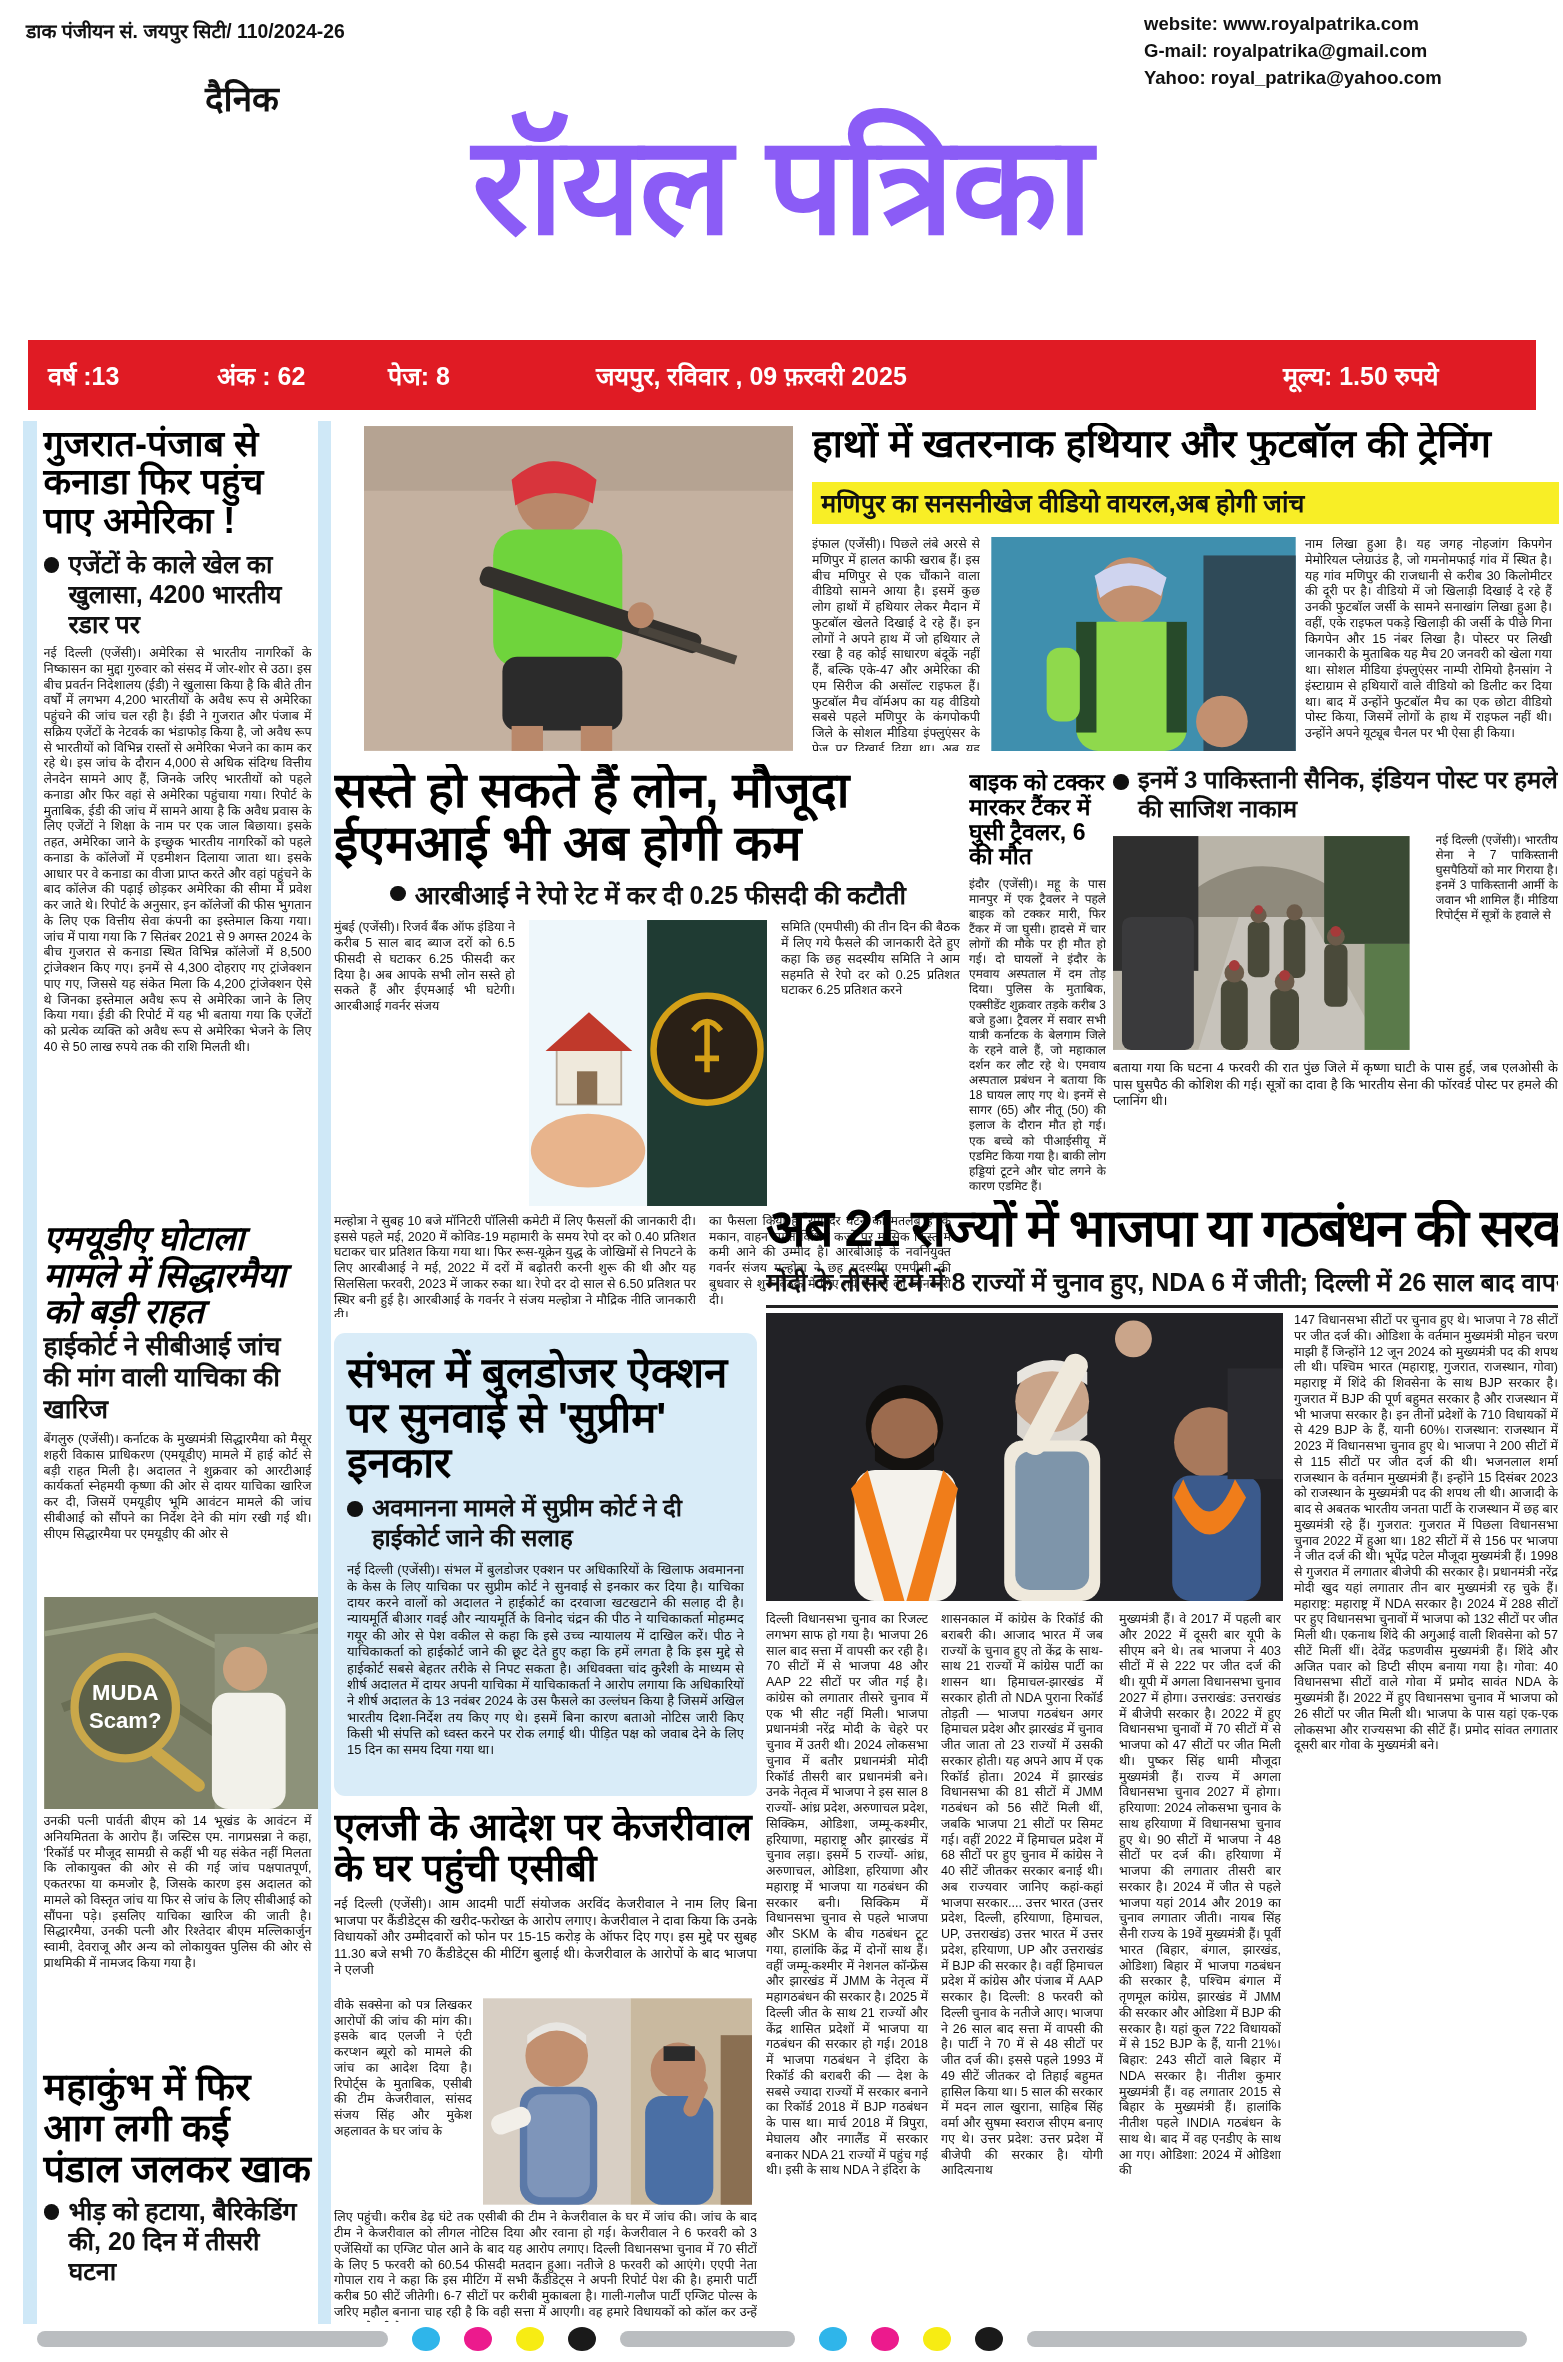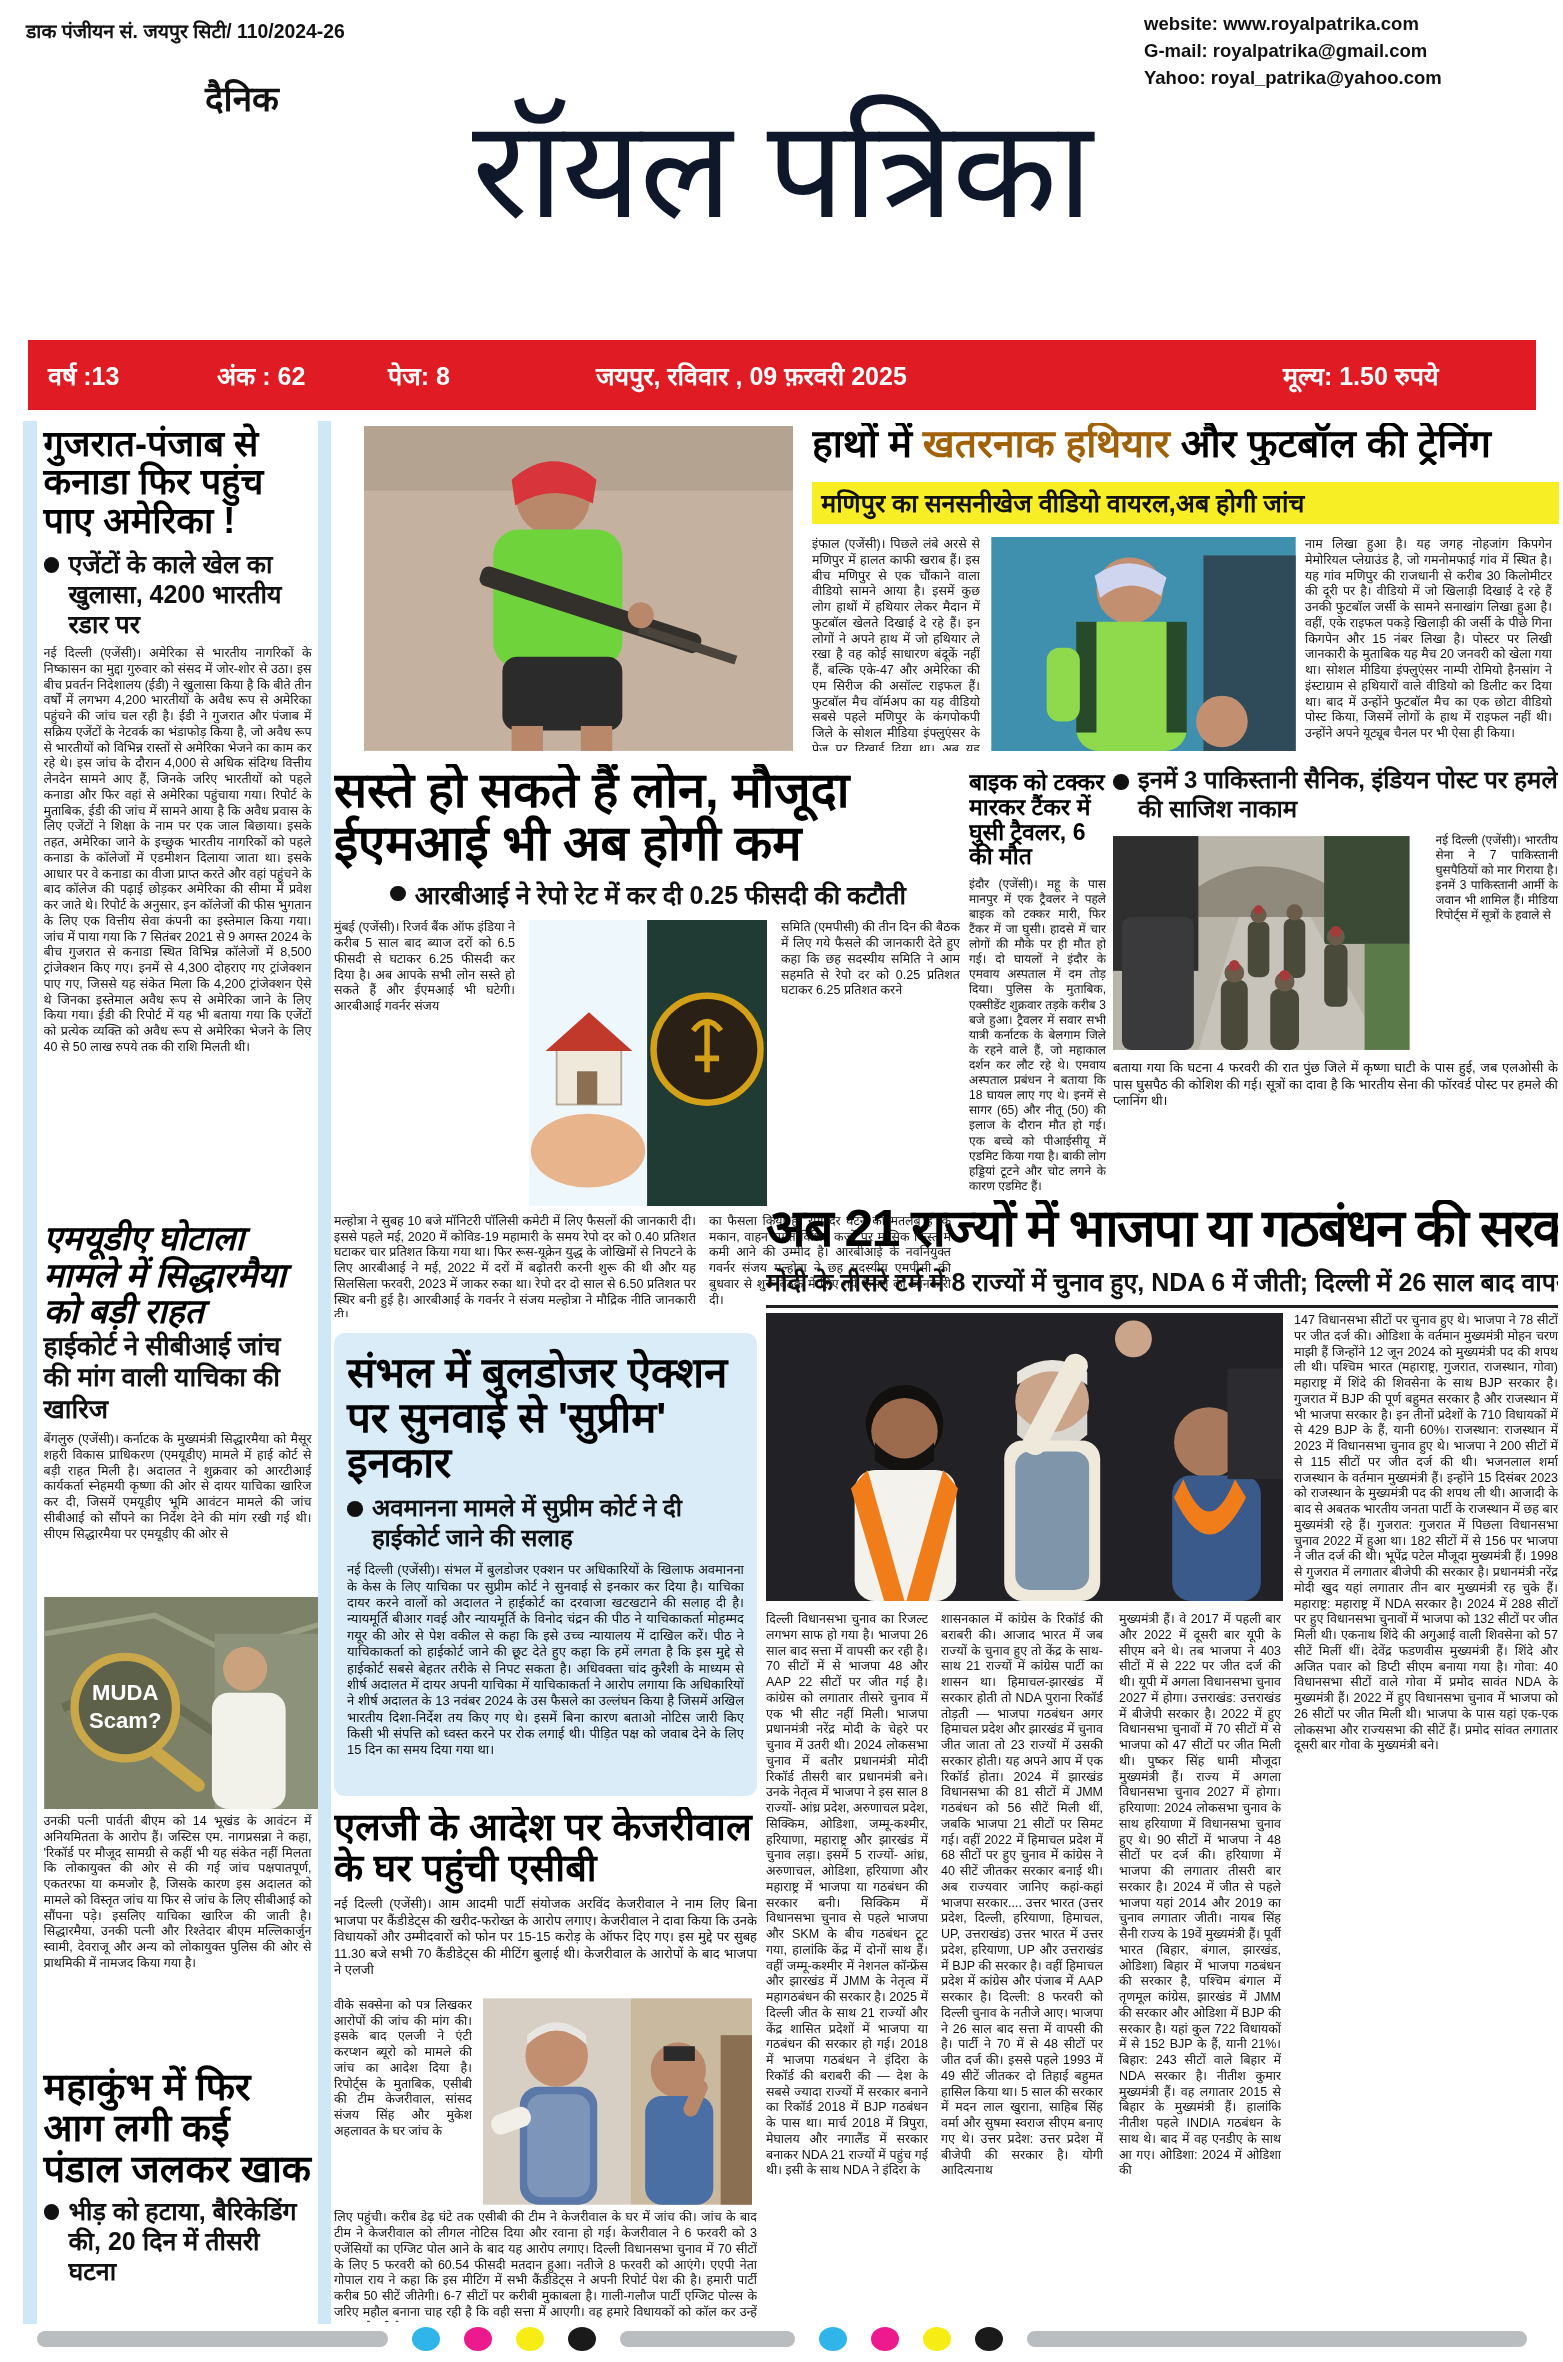--- a/index.html
+++ b/index.html
@@ -4,22 +4,22 @@
 <style>
   html,body{margin:0;padding:0;background:#e8e8e8;}
   .page{position:relative;width:1563px;height:2363px;background:#ffffff;margin:0 auto;overflow:hidden;
         font-family:"Liberation Sans","DejaVu Sans",sans-serif;color:#111;}
   .abs{position:absolute;}
   .bold{font-weight:700;}
   
   .postal{left:26px;top:16.6px;font-size:19.4px;font-weight:700;}
   .contacts{left:1144px;top:11px;font-size:18.5px;font-weight:700;line-height:1.45;}
   .daily{left:205px;top:74px;font-size:35px;font-weight:800;}
-  .masthead{left:0;top:40px;width:100%;text-align:center;font-size:137px;font-weight:400;
-            letter-spacing:-1.8px;line-height:1.9;color:#0f172a;}
+  .masthead{left:0;top:56px;width:100%;text-align:center;font-size:137px;font-weight:700;
+            letter-spacing:-1.8px;line-height:1.9;color:#8b5cf6;}
   .redbar{left:28px;top:340px;width:1508px;height:70px;background:#e01b24;color:#fff;}
   .redbar span{position:absolute;top:50%;transform:translateY(-50%);font-size:25px;font-weight:700;white-space:nowrap;}
   .rb-year{left:20px;} .rb-issue{left:189px;} .rb-page{left:360px;} .rb-date{left:568px;} .rb-price{left:1255px;}
   
   .kicker{display:flex;gap:9.2px;align-items:flex-start;font-weight:700;}
   .dot{width:15.7px;height:15.7px;border-radius:50%;background:#111;flex:0 0 auto;margin-top:8.3px;}
   .body-txt{font-size:12.5px;line-height:1.26;text-align:justify;overflow:hidden;}
   .hl{font-weight:800;line-height:1.08;color:#000;}
   .center{text-align:left;}
   .nowrap{white-space:nowrap;overflow:hidden;}
@@ -108,21 +108,21 @@
       <path d="M160 58 Q205 18 252 58 L248 84 Q205 60 164 86 Z" fill="#d8343c"></path>
       <rect x="140" y="112" width="140" height="150" rx="28" fill="#6fd43c"></rect>
       <rect x="150" y="250" width="130" height="80" rx="16" fill="#2b2b2b"></rect>
       <rect x="160" y="325" width="34" height="27" fill="#b9886a"></rect>
       <rect x="235" y="325" width="34" height="27" fill="#b9886a"></rect>
       <rect x="130" y="150" width="250" height="22" rx="8" transform="rotate(18 130 150)" fill="#33302c"></rect>
       <rect x="300" y="215" width="110" height="10" transform="rotate(18 300 215)" fill="#4a443c"></rect>
       <circle cx="300" cy="205" r="14" fill="#b9886a"></circle>
     </svg>
     <div class="abs hl nowrap" style="left:478px;top:5.5px;width:746px;font-size:39px;">
-      <span>हाथों में </span><span style="color:#a16207;">खतरनाक हथियार</span><span> और फुटबॉल की ट्रेनिंग</span>
+      <span>हाथों में </span><span style="color:#000000;">खतरनाक हथियार</span><span> और फुटबॉल की ट्रेनिंग</span>
     </div>
     <div class="abs ystrip" style="left:478px;top:65px;width:738px;">मणिपुर का सनसनीखेज वीडियो वायरल,अब होगी जांच</div>
     <div class="abs body-txt" style="left:478px;top:120px;width:168px;height:214px;">इंफाल (एजेंसी)। पिछले लंबे अरसे से मणिपुर में हालत काफी खराब हैं। इस बीच मणिपुर से एक चौंकाने वाला वीडियो सामने आया है। इसमें कुछ लोग हाथों में हथियार लेकर मैदान में फुटबॉल खेलते दिखाई दे रहे हैं। इन लोगों ने अपने हाथ में जो हथियार ले रखा है वह कोई साधारण बंदूकें नहीं हैं, बल्कि एके-47 और अमेरिका की एम सिरीज की असॉल्ट राइफल हैं। फुटबॉल मैच वॉर्मअप का यह वीडियो सबसे पहले मणिपुर के कंगपोकपी जिले के सोशल मीडिया इंफ्लुएंसर के पेज पर दिखाई दिया था। अब यह वीडियो वायरल हो रहा है। वीडियो में एक पोस्टर भी दिखाई दे रहा है, जिसके ऊपर जगह का</div>
     <svg class="ph abs" style="left:657px;top:120px;" width="305" height="214" viewBox="0 0 330 232">
       <rect width="330" height="232" fill="#3f8fae"></rect>
       <rect x="230" y="20" width="100" height="212" fill="#2f4a58"></rect>
       <circle cx="150" cy="58" r="36" fill="#c29070"></circle>
       <path d="M112 42 Q150 14 190 44 L184 64 Q150 40 118 66 Z" fill="#cfd4ef"></path>
       <rect x="92" y="92" width="120" height="140" rx="24" fill="#8fd94c"></rect>
       <rect x="92" y="92" width="22" height="120" fill="#274a2a"></rect>

